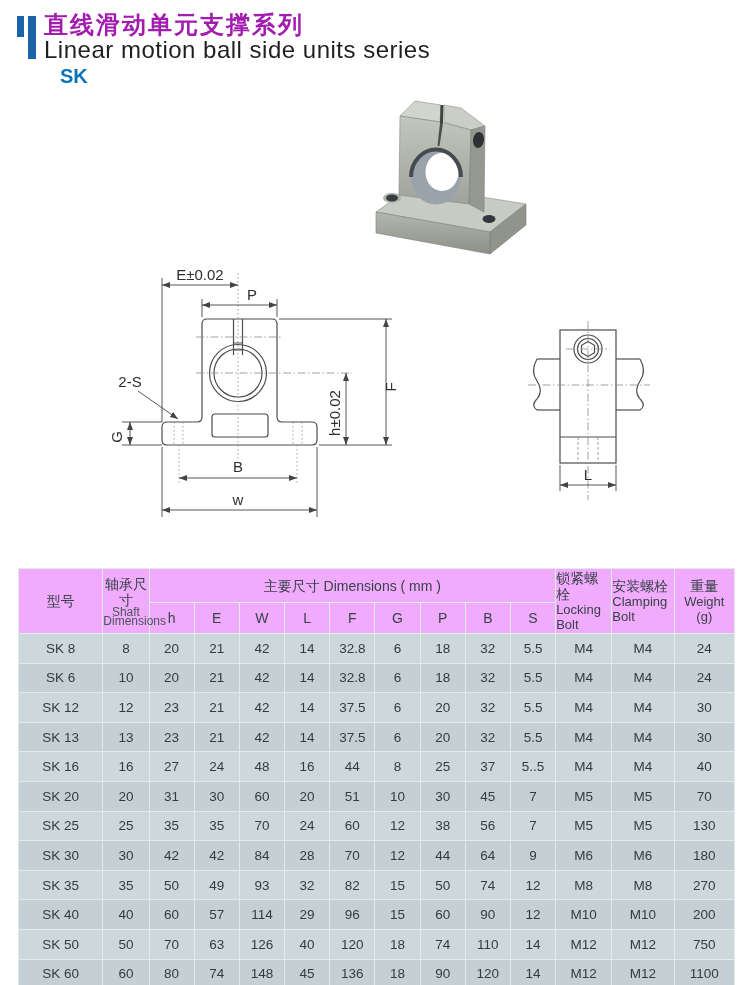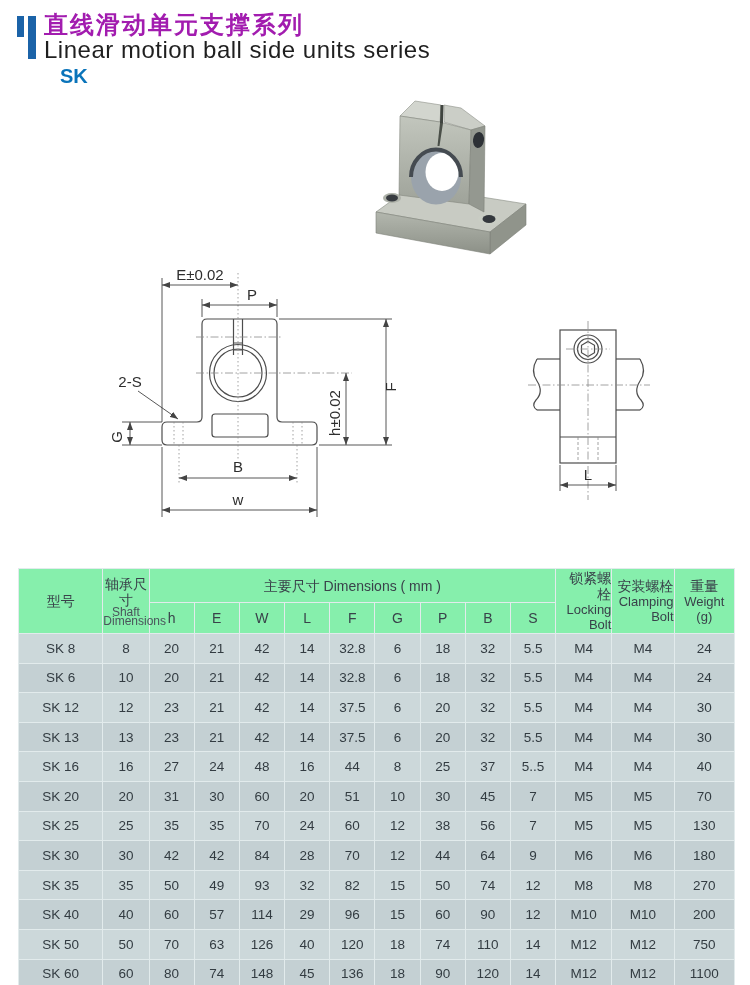--- a/index.html
+++ b/index.html
@@ -23,28 +23,28 @@
     position:absolute;left:18px;top:568px;width:717px;
     border-collapse:collapse;table-layout:fixed;
   }
   .spec-table th,.spec-table td{
     border:1px solid #e2ebec;
     font-weight:normal;
     text-align:center;vertical-align:middle;
     color:#333c42;
     padding:0;
   }
-  .spec-table thead th{background:#86efac;color:#39424a;}
+  .spec-table thead th{background:#f0abfc;color:#39424a;}
   .spec-table thead tr.h1 th{height:33px;}
   .spec-table thead tr.h2 th{height:30px;font-size:14px;}
   .th-zh{font-size:14px;line-height:16px;}
   .th-en{font-size:13px;line-height:15px;}
   .th-en-sm{font-size:12px;line-height:9px;color:#4a545b;}
   .th-left{text-align:left;padding-left:4px;}
-  .th-left div{text-align:right;}
+  .th-left div{text-align:left;}
   .spec-table tbody td{height:28.6px;font-size:13.5px;}
   .spec-table tbody tr:nth-child(odd) td{background:#ccd8da;}
   .spec-table tbody tr:nth-child(even) td{background:#c4d0d3;}
 </style>
 </head>
 <body>
 
 <div class="logo-bar bar1"></div>
 <div class="logo-bar bar2"></div>
 <div class="title-zh">直线滑动单元支撑系列</div>

